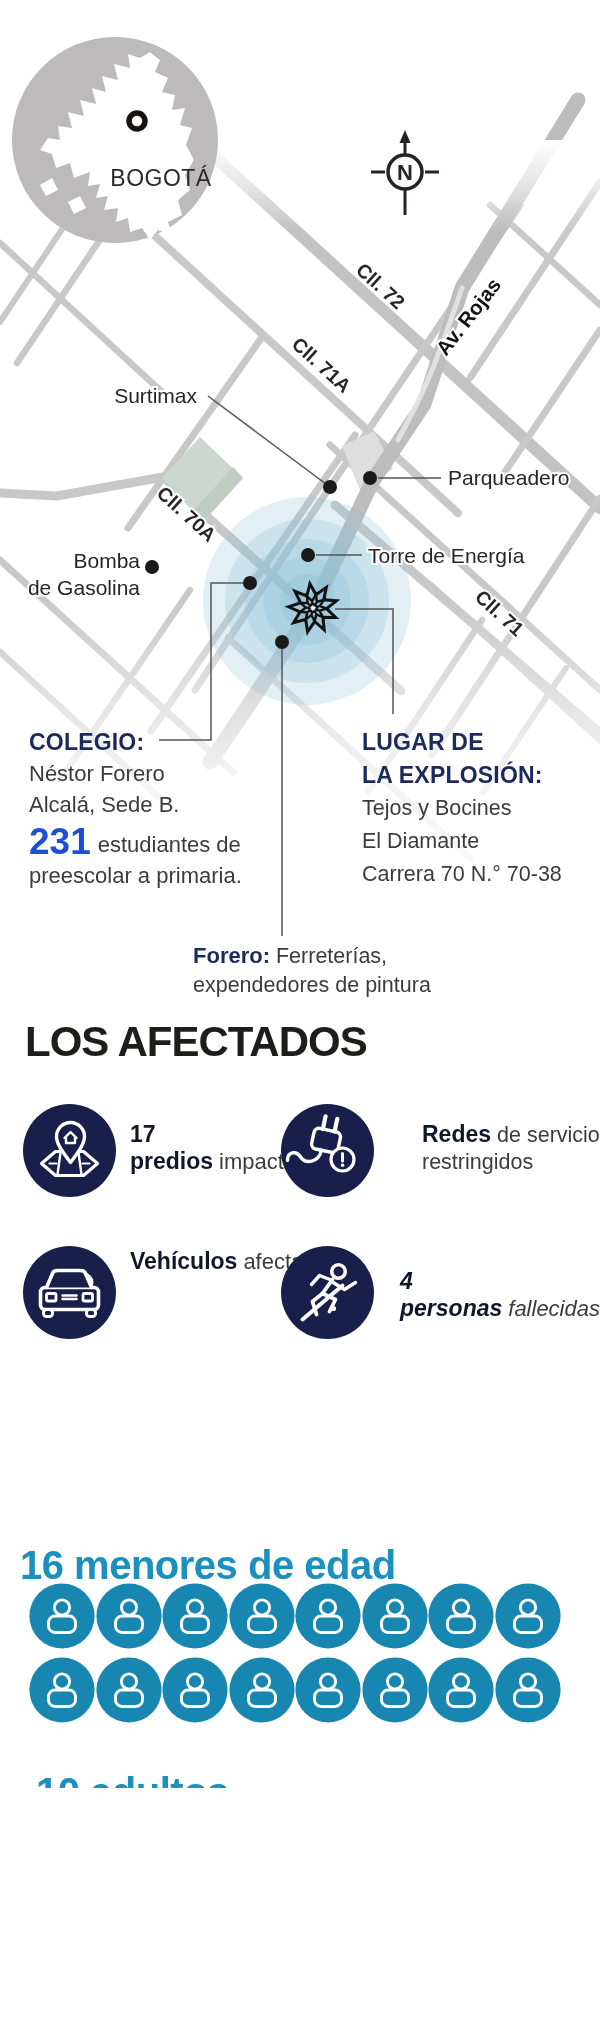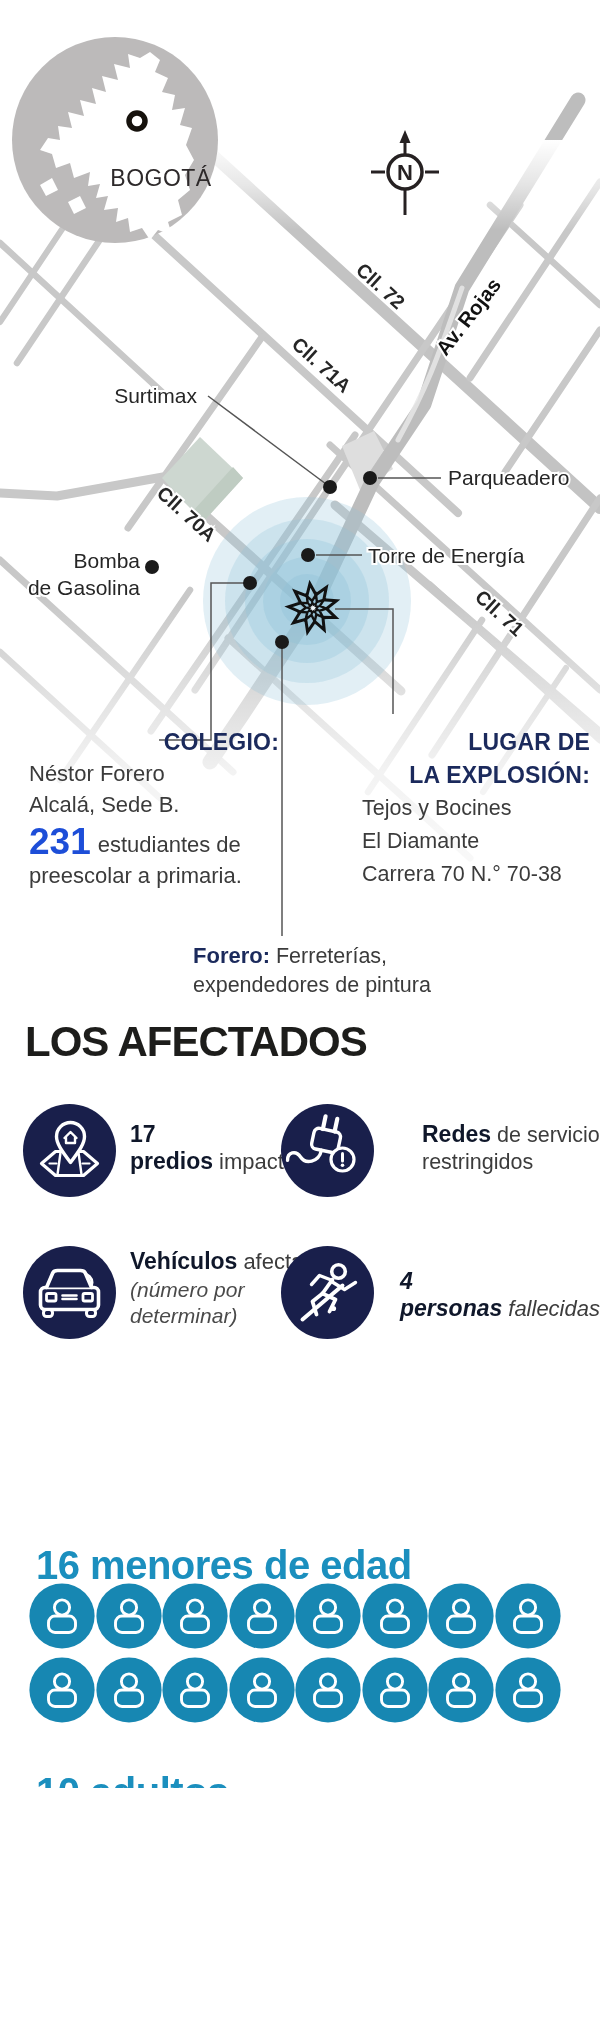--- a/index.html
+++ b/index.html
@@ -2,21 +2,21 @@
 <html><head>
 <meta charset="utf-8">
 <style>
   html,body{margin:0;padding:0;background:#fff;}
   .page{position:relative;width:600px;height:1788px;background:#fff;overflow:hidden;
         font-family:"Liberation Sans",sans-serif;}
   svg text{font-family:"Liberation Sans",sans-serif;}
   .abs{position:absolute;}
   
   .callout{position:absolute;color:#3b3b3b;font-size:22px;line-height:31px;}
-  .callout .c-title{color:#1b2a5c;font-weight:bold;font-size:23px;line-height:31px;letter-spacing:.2px;text-align:right;}
+  .callout .c-title{color:#1b2a5c;font-weight:bold;font-size:23px;line-height:31px;letter-spacing:.2px;}
   .big-num{color:#1d4ed8;font-weight:bold;font-size:37px;line-height:31px;vertical-align:-2px;margin-right:7px;}
   .locales{position:absolute;color:#3b3b3b;font-size:21.5px;line-height:29px;}
   .locales .c-title{display:inline;font-size:22px;}
   
   .section-title{position:absolute;color:#1d1d1b;font-weight:bold;font-size:42px;letter-spacing:-1px;}
   .stat-icon{position:absolute;width:93px;height:93px;}
   .stat-text{position:absolute;font-size:22px;line-height:27px;color:#3c3c3c;}
   .stat-bold{color:#0f172a;font-weight:bold;font-size:23px;margin-right:6px;}
   .stat-note{display:block;font-style:italic;color:#4a4a4a;font-size:21px;line-height:26px;margin-top:2px;}
   
@@ -222,42 +222,41 @@
       <path d="M-23,-5 L-17,-19 Q-16,-22 -12,-22 H11 Q15,-22 16,-19 L22,-5" fill="#191f4b" stroke-width="3.6"></path>
       <rect x="-23" y="1" width="9.5" height="7.5" rx="1.5" fill="none" stroke-width="2.8"></rect>
       <rect x="13.5" y="1" width="9.5" height="7.5" rx="1.5" fill="none" stroke-width="2.8"></rect>
       <path d="M-7,3 H7 M-7,6.5 H7" fill="none" stroke-width="2.6"></path>
       <rect x="-26" y="17" width="9" height="7" rx="3" fill="#191f4b" stroke-width="3"></rect>
       <rect x="17" y="17" width="9" height="7" rx="3" fill="#191f4b" stroke-width="3"></rect>
     </g>
   </svg>
   <div class="stat-text" style="left:130px;top:1248px;width:152px;">
     <span class="stat-bold">Vehículos</span><span>afectados</span>
-    <span class="stat-note">(número por determinar)</span>
   </div>
 
   <svg class="stat-icon" style="left:281px;top:1246px;" viewBox="-46.5 -46.5 93 93">
     <circle r="46.5" fill="#191f4b"></circle>
     <g stroke="#fff" fill="none" stroke-linecap="round" stroke-linejoin="round">
       <path d="M-25,27 L15,-7" stroke-width="4"></path>
       <circle cx="11" cy="-21" r="6.8" stroke-width="3.6"></circle>
       <path d="M5,-13 L-5,1" stroke-width="3.8"></path>
       <path d="M4,-11 L17,-3 L28,-10" stroke-width="3.4"></path>
       <path d="M5,-12 L-8,-17 L-16,-8" stroke-width="3.4"></path>
       <path d="M-5,1 L8,7 L2,19" stroke-width="3.8"></path>
       <path d="M-5,1 L-15,9 L-11,22" stroke-width="3.8"></path>
     </g>
     <circle cx="6" cy="16" r="2.6" fill="#fff"></circle>
   </svg>
   <div class="stat-text" style="left:400px;top:1268px;width:190px;font-style:italic;">
     <span class="stat-bold">4 personas</span><span>fallecidas</span>
   </div>
 
 
-  <div class="group-label" style="left:36px;top:1543px;">16 menores de edad</div>
+  <div class="group-label" style="left:20px;top:1543px;">16 menores de edad</div>
   <div class="icon-row" style="left:29px;top:1583px;">
       <svg width="66" height="66" viewBox="-33 -33 66 66">
         <circle r="32.6" fill="#1787b2"></circle>
         <circle cy="-8.5" r="7.6" fill="none" stroke="#fff" stroke-width="2.9"></circle>
         <rect x="-13.5" y="0" width="27" height="16.5" rx="6.5" ry="6.5" fill="none" stroke="#fff" stroke-width="2.9"></rect>
       </svg>
       <svg width="66" height="66" viewBox="-33 -33 66 66">
         <circle r="32.6" fill="#1787b2"></circle>
         <circle cy="-8.5" r="7.6" fill="none" stroke="#fff" stroke-width="2.9"></circle>
         <rect x="-13.5" y="0" width="27" height="16.5" rx="6.5" ry="6.5" fill="none" stroke="#fff" stroke-width="2.9"></rect>

